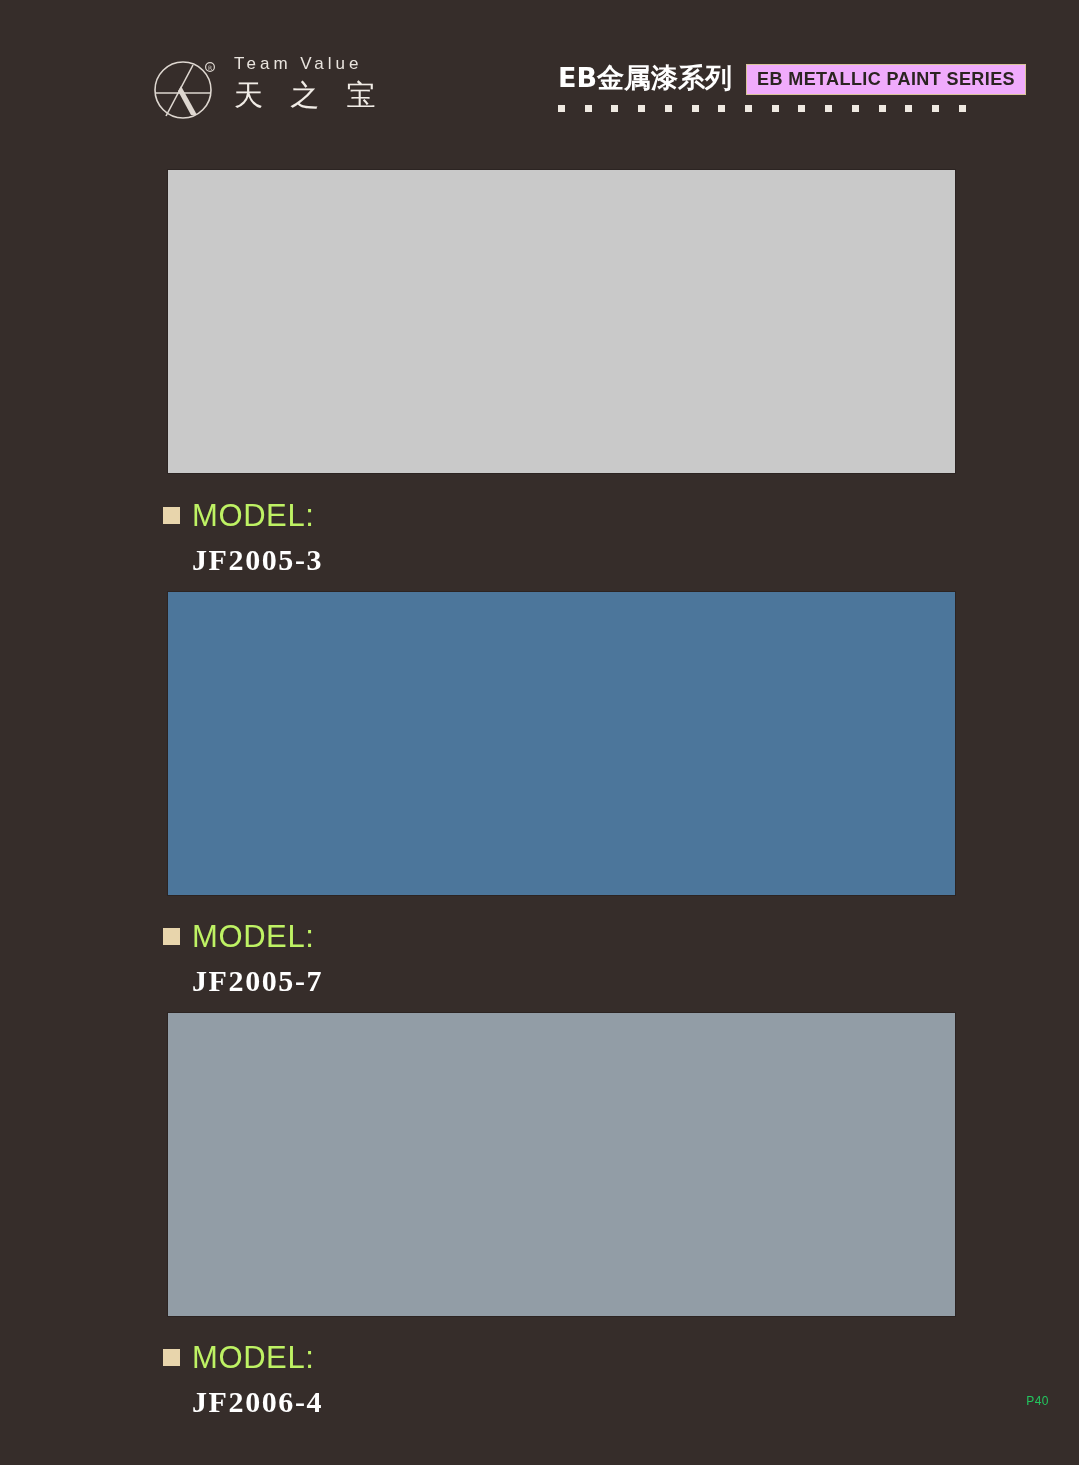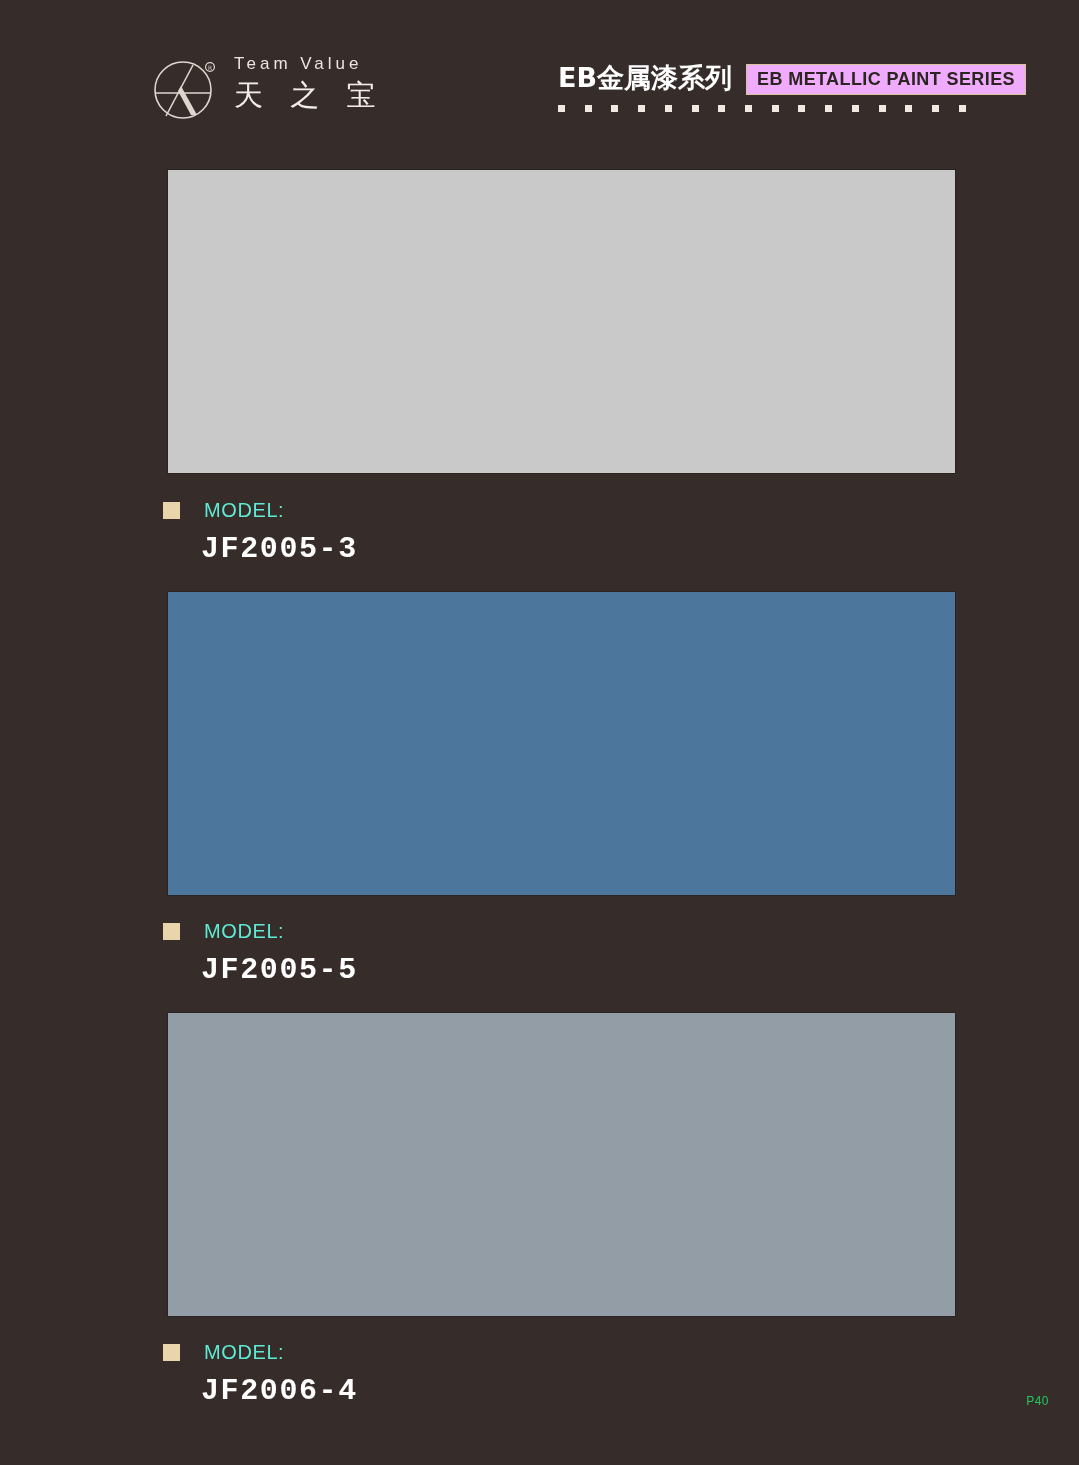--- a/index.html
+++ b/index.html
@@ -138,37 +138,37 @@
     display: flex;
     align-items: center;
   }
   .label-swatch-dot {
     width: 17px;
     height: 17px;
     background: #e8d5ac;
     flex: 0 0 auto;
   }
   .label-model {
-    margin-left: 24px;
-    color: #5eead4;
-    font-size: 20px;
+    margin-left: 12px;
+    color: #bef264;
+    font-size: 31px;
     letter-spacing: 0.6px;
     line-height: 1;
     white-space: nowrap;
   }
   .label-code {
-    margin-left: 38px;
+    margin-left: 29px;
     margin-top: 14px;
     color: #ffffff;
     font-size: 30px;
     font-weight: 700;
     letter-spacing: 1.6px;
     line-height: 1;
     white-space: nowrap;
-    font-family: Liberation Mono, monospace;
+    font-family: Liberation Serif, serif;
   }
 
   
   .page-number {
     position: absolute;
     right: 30px;
     bottom: 58px;
     color: #22c55e;
     font-size: 12px;
     letter-spacing: 0.5px;
@@ -237,21 +237,21 @@
   </div>
 
   <div class="swatch swatch-2">
     <div class="swatch-surface" style="background: rgb(76, 118, 155);"></div>
   </div>
   <div class="label-block label-2">
     <div class="label-line">
       <div class="label-swatch-dot" style="background: rgb(232, 213, 172);"></div>
       <div class="label-model">MODEL:</div>
     </div>
-    <div class="label-code">JF2005-5</div>
+    <div class="label-code">JF2005-7</div>
   </div>
 
   <div class="swatch swatch-3">
     <div class="swatch-surface" style="background: rgb(146, 157, 166);"></div>
   </div>
   <div class="label-block label-3">
     <div class="label-line">
       <div class="label-swatch-dot" style="background: rgb(232, 213, 172);"></div>
       <div class="label-model">MODEL:</div>
     </div>

